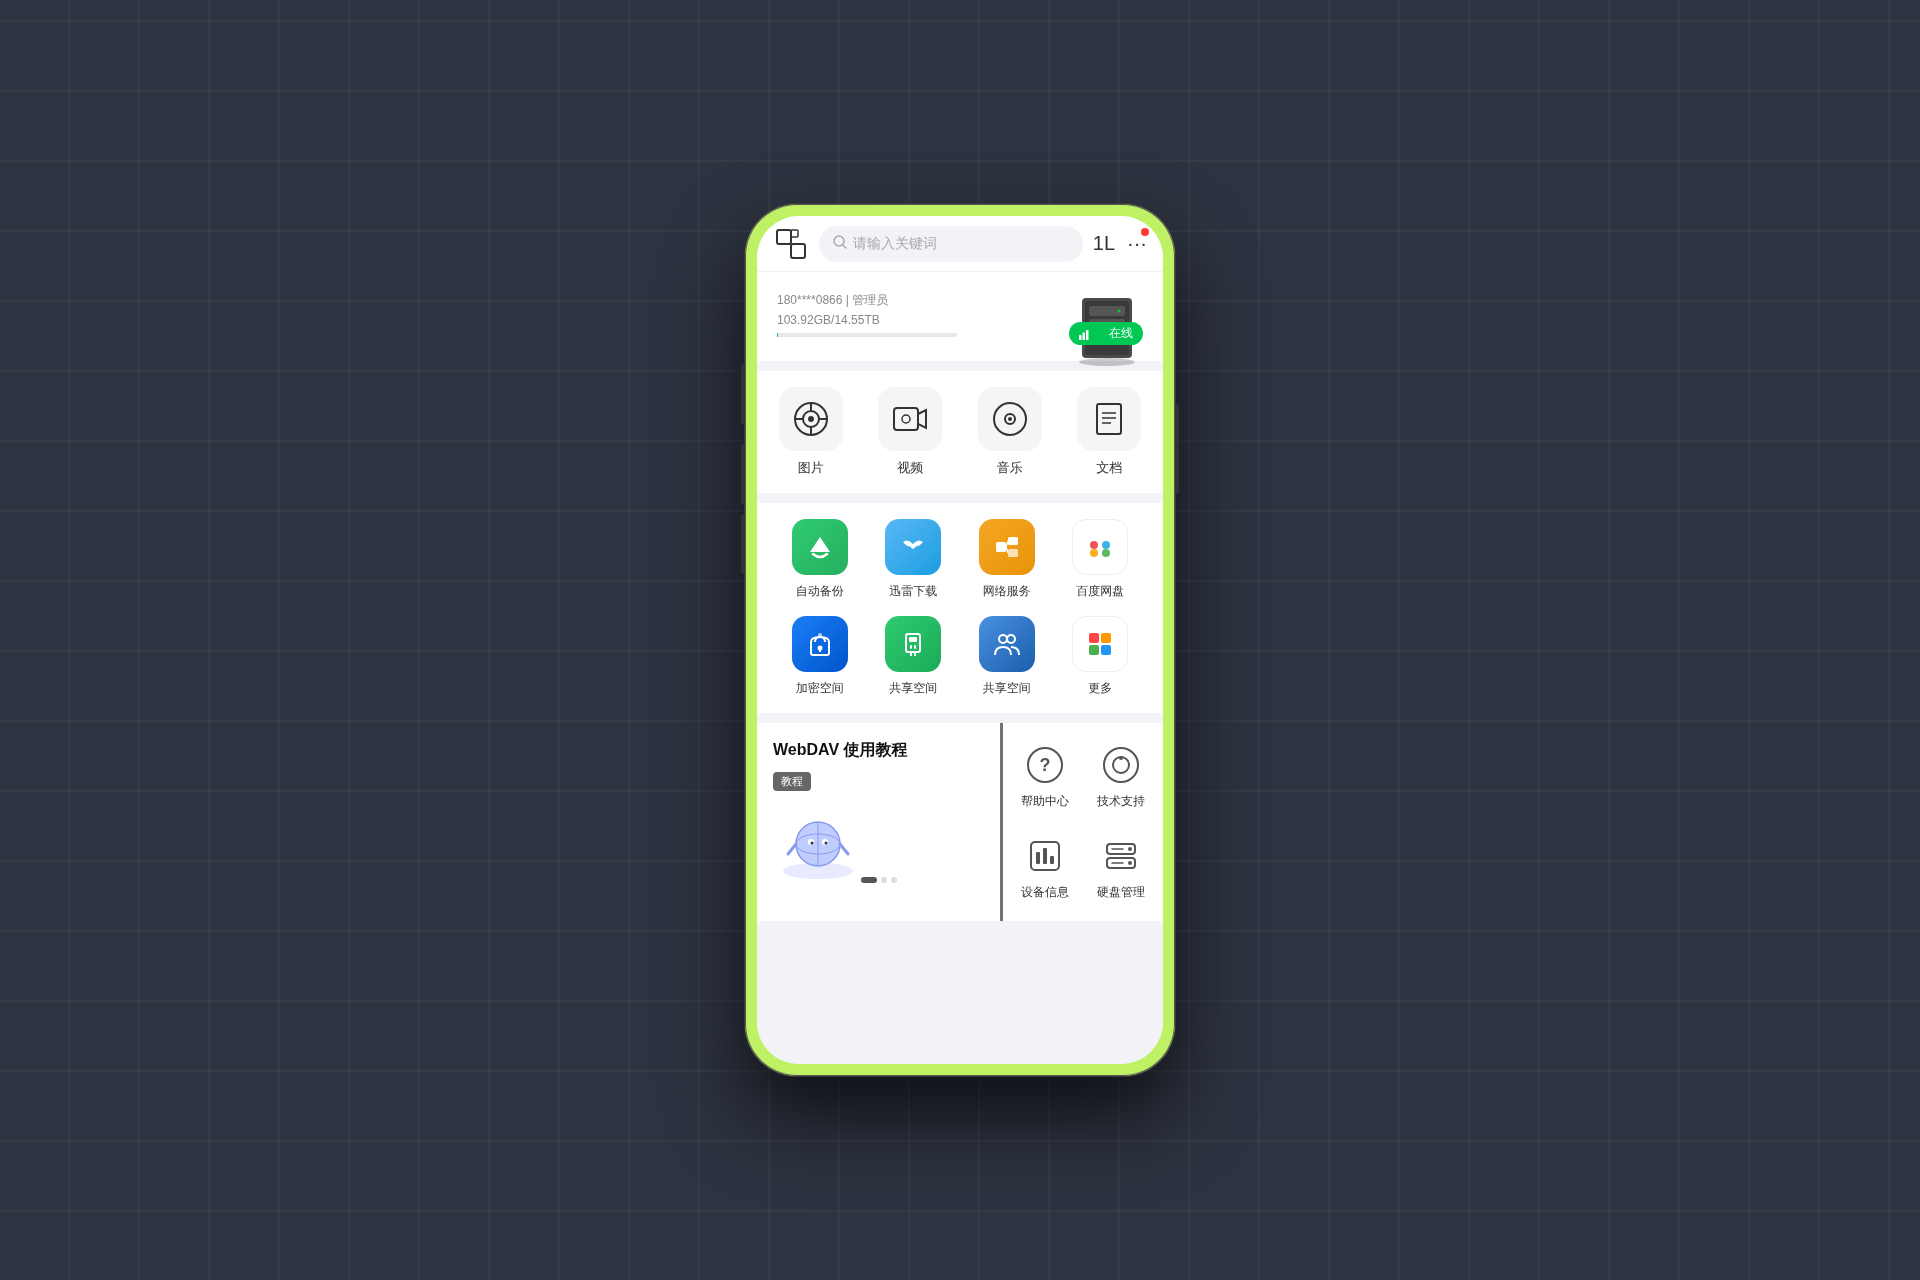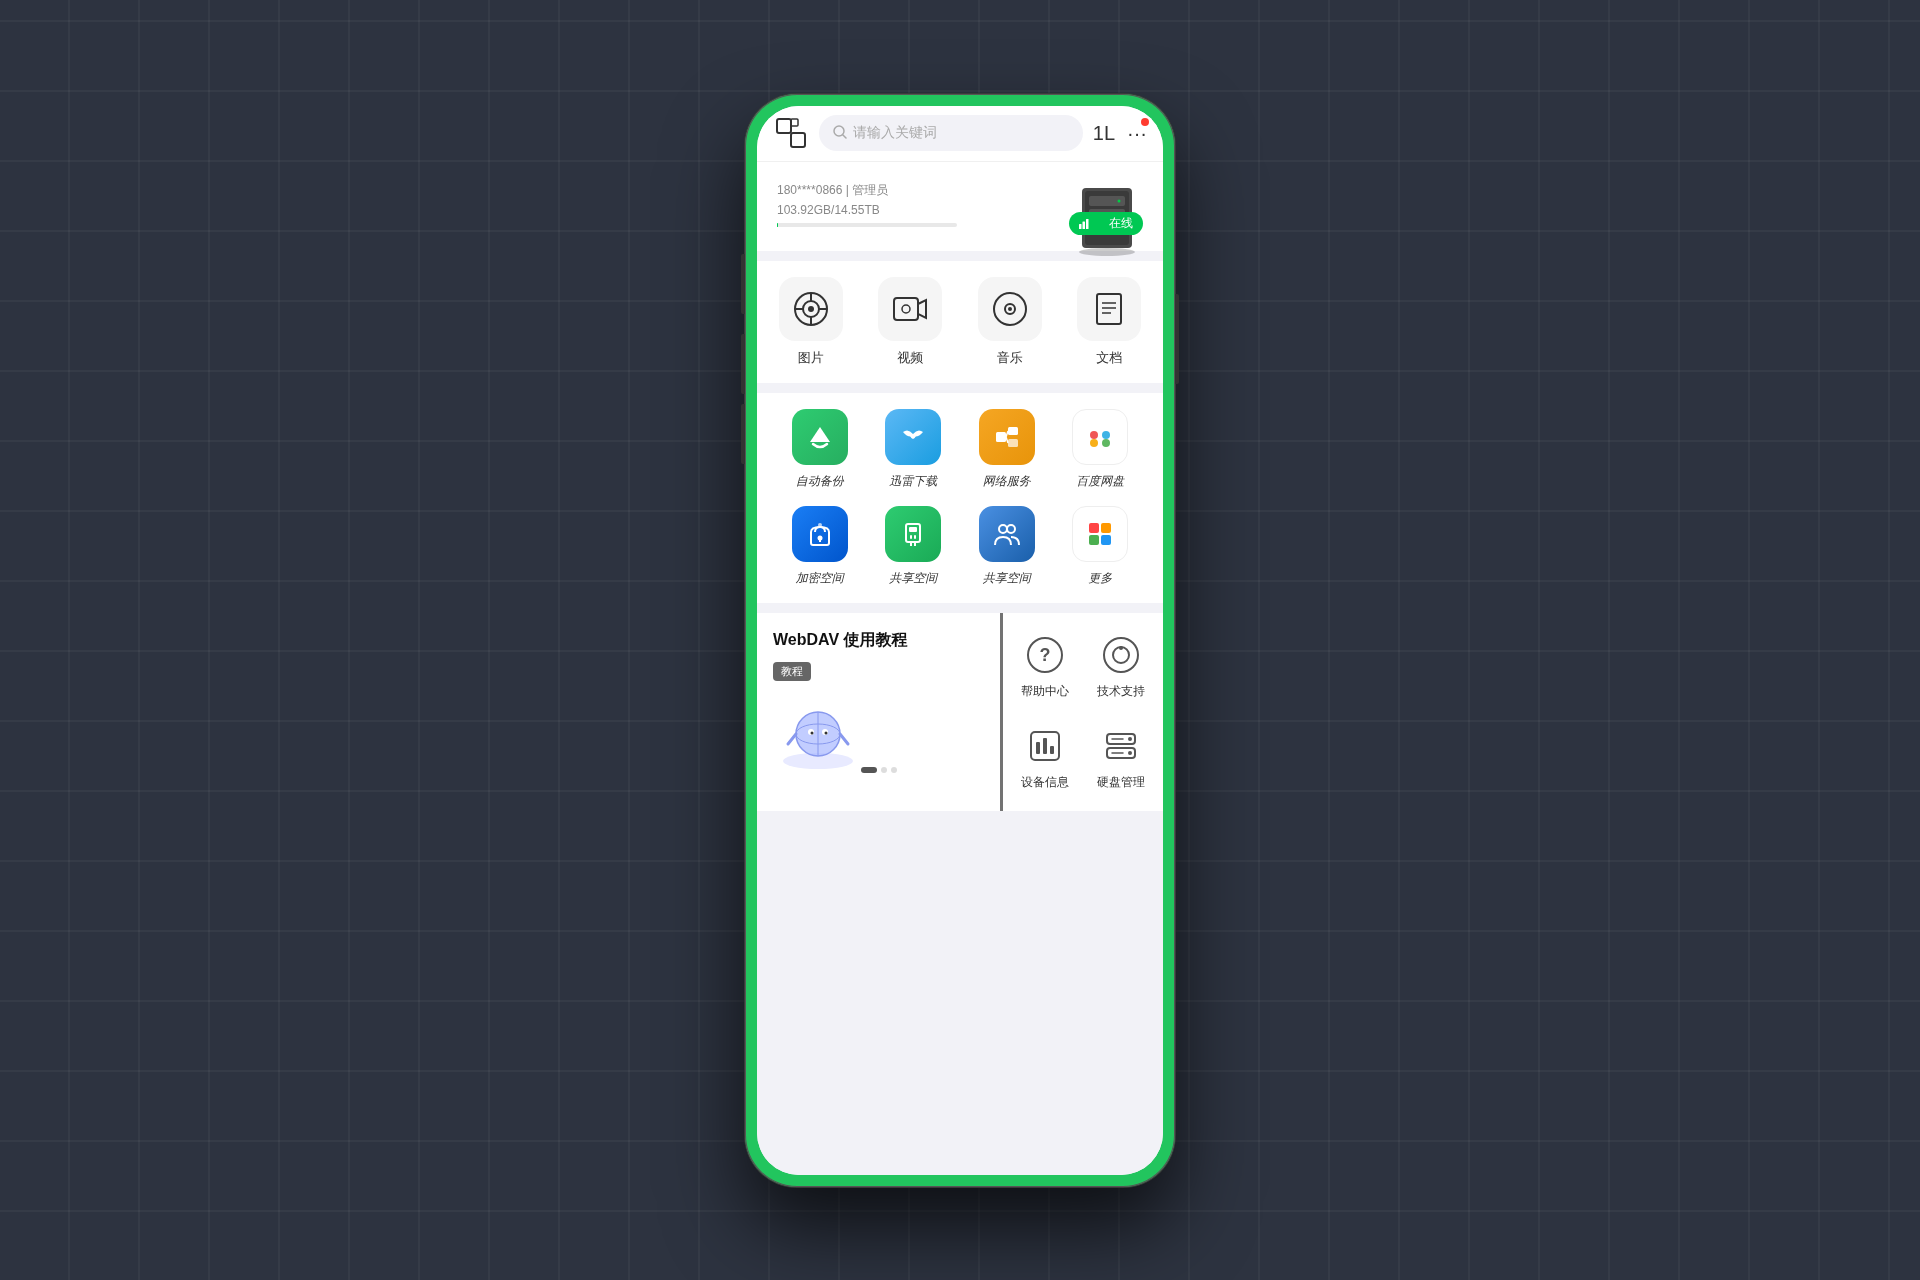--- a/index.html
+++ b/index.html
@@ -23,22 +23,22 @@
       inset: 0;
       background-image:
         repeating-linear-gradient(0deg, transparent, transparent 68px, rgba(255,255,255,0.04) 68px, rgba(255,255,255,0.04) 70px),
         repeating-linear-gradient(90deg, transparent, transparent 68px, rgba(255,255,255,0.04) 68px, rgba(255,255,255,0.04) 70px);
       pointer-events: none;
     }
 
     
     .phone-shell {
       width: 430px;
-      height: 1093px;
-      background: #22c55e;
+      height: 872px;
+      background: #bef264;
       border-radius: 52px;
       position: relative;
       box-shadow:
         0 0 0 1px #3a3a3a,
         0 40px 80px rgba(0,0,0,0.7),
         inset 0 0 0 1px #555;
       padding-left: 24px;
     }
 
     
@@ -283,21 +283,20 @@
     .apps-section {
       background: white;
       margin-top: 10px;
       padding: 16px;
     }
 
     .apps-grid {
       display: grid;
       grid-template-columns: repeat(4, 1fr);
       gap: 16px 0;
-      font-style: italic;
     }
 
     .app-item {
       display: flex;
       flex-direction: column;
       align-items: center;
       gap: 8px;
       cursor: pointer;
     }
 

